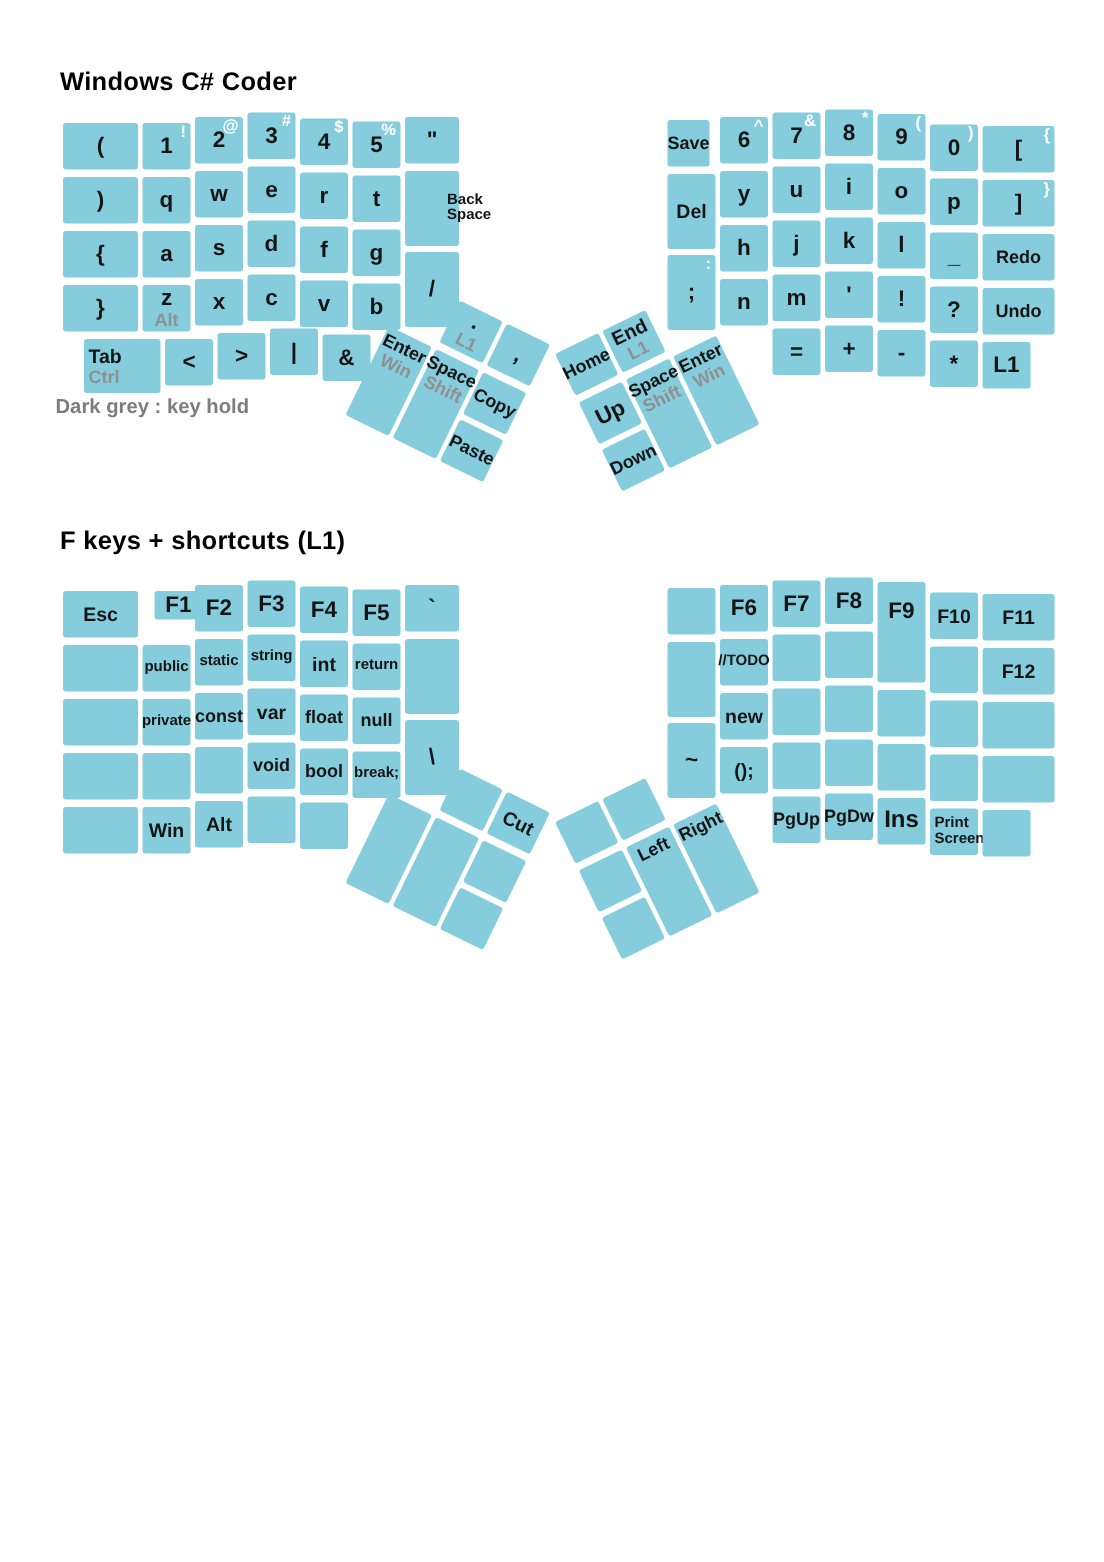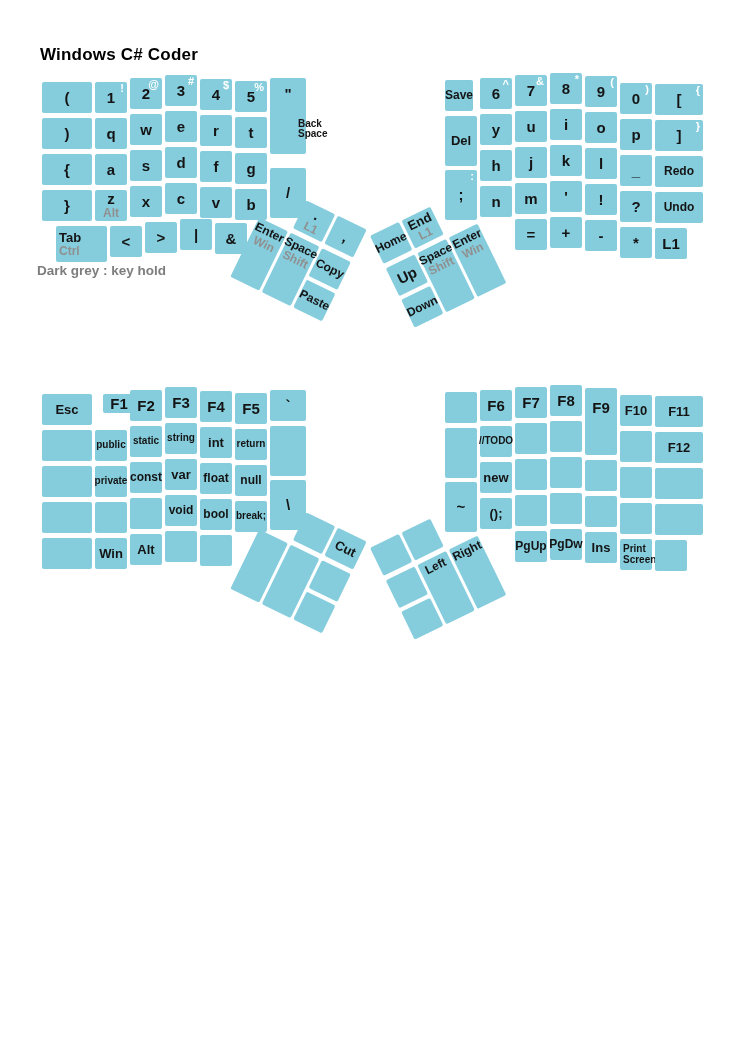--- a/index.html
+++ b/index.html
@@ -20,20 +20,21 @@
   .key .sb{display:block;color:#909090;font-size:12px;}
   .key .sp{position:absolute;top:0px;right:3px;color:#ffffff;font-size:11px;line-height:1.1;}
   .thumb{position:absolute;width:103px;height:103px;transform-origin:0 0;}
 </style>
 </head>
 <body>
 
 <div class="board" id="keys">
   <h1 class="heading" style="left:40px;top:46px;">Windows C# Coder</h1>
   <div class="note" style="left:37px;top:264px;">Dark grey : key hold</div>
+  <h1 class="heading" style="left:40px;top:352px;">F keys + shortcuts (L1)</h1>
 <div class="key" style="left: 42px; top: 82px; width: 50px; height: 31px;">
       <span class="m" style="font-size: 15px;">(</span>
     </div>
     <div class="key" style="left: 42px; top: 118px; width: 50px; height: 31px;">
       <span class="m" style="font-size: 15px;">)</span>
     </div>
     <div class="key" style="left: 42px; top: 154px; width: 50px; height: 31px;">
       <span class="m" style="font-size: 15px;">{</span>
     </div>
     <div class="key" style="left: 42px; top: 190px; width: 50px; height: 31px;">
@@ -101,21 +102,21 @@
     </div>
     <div class="key" style="left: 235px; top: 153px; width: 32px; height: 31px;">
       <span class="m" style="font-size: 15px;">g</span>
     </div>
     <div class="key" style="left: 235px; top: 189px; width: 32px; height: 31px;">
       <span class="m" style="font-size: 15px;">b</span>
     </div>
     <div class="key" style="left: 270px; top: 78px; width: 36px; height: 31px;">
       <span class="m" style="font-size: 15px;">"</span>
     </div>
-    <div class="key al" style="left: 270px; top: 104px; width: 36px; height: 50px; padding-left: 28px;">
+    <div class="key al" style="left: 270px; top: 114px; width: 36px; height: 50px; padding-left: 28px;">
       <span class="m" style="font-size: 10px;">Back Space</span>
     </div>
     <div class="key" style="left: 270px; top: 168px; width: 36px; height: 50px;">
       <span class="m" style="font-size: 15px;">/</span>
     </div>
     <div class="key al" style="left: 56px; top: 226px; width: 51px; height: 36px;">
       <span class="m" style="font-size: 13px;">Tab</span>
       <span class="sb">Ctrl</span>
     </div>
     <div class="key" style="left: 110px; top: 226px; width: 32px; height: 31px;">
@@ -393,21 +394,21 @@
     <div class="key" style="left: 550px; top: 529px; width: 32px; height: 31px;">
       <span class="m" style="font-size: 12px;">PgDw</span>
     </div>
     <div class="key" style="left: 585px; top: 388px; width: 32px; height: 39px;">
       <span class="m" style="font-size: 15px;">F9</span>
     </div>
     <div class="key" style="left: 585px; top: 424px; width: 32px; height: 31px;"></div>
     <div class="key" style="left: 585px; top: 460px; width: 32px; height: 31px;"></div>
     <div class="key" style="left: 585px; top: 496px; width: 32px; height: 31px;"></div>
     <div class="key" style="left: 585px; top: 532px; width: 32px; height: 31px;">
-      <span class="m" style="font-size: 13px;">Ins</span>
+      <span class="m" style="font-size: 16px;">Ins</span>
     </div>
     <div class="key" style="left: 620px; top: 395px; width: 32px; height: 31px;">
       <span class="m" style="font-size: 13px;">F10</span>
     </div>
     <div class="key" style="left: 620px; top: 431px; width: 32px; height: 31px;"></div>
     <div class="key" style="left: 620px; top: 467px; width: 32px; height: 31px;"></div>
     <div class="key" style="left: 620px; top: 503px; width: 32px; height: 31px;"></div>
     <div class="key al" style="left: 620px; top: 539px; width: 32px; height: 31px;">
       <span class="m" style="font-size: 10px;">Print Screen</span>
     </div>

